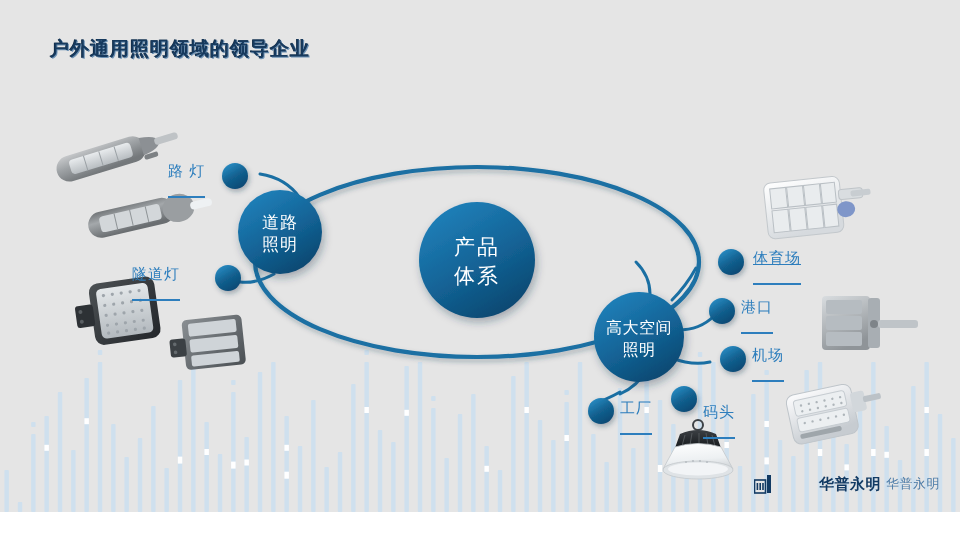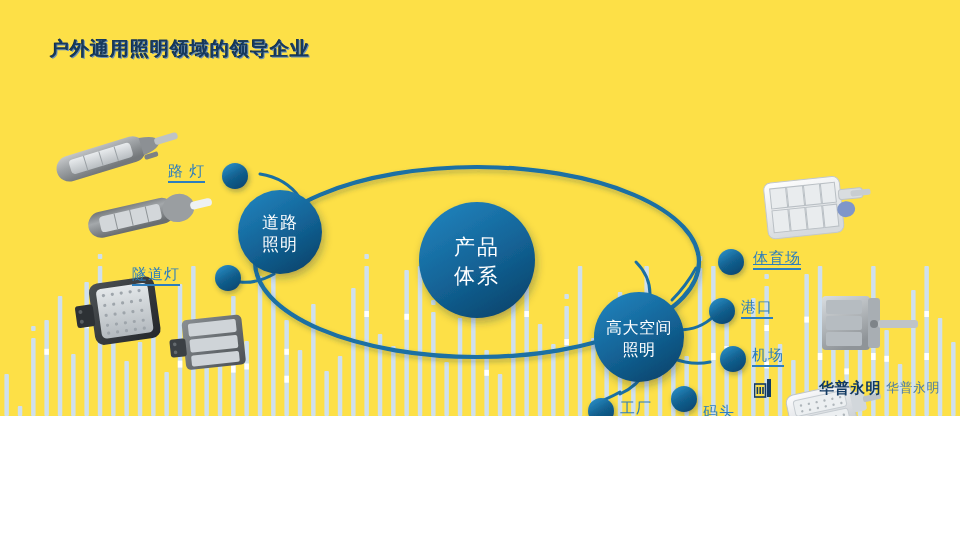--- a/index.html
+++ b/index.html
@@ -1,21 +1,21 @@
 <!DOCTYPE html>
 <html><head>
 <meta charset="utf-8">
 <style>
   html,body{margin:0;padding:0;}
   body{
     width:960px;height:540px;overflow:hidden;position:relative;
     background:#ffffff;
     font-family:"Liberation Sans","DejaVu Sans",sans-serif;
   }
-  #slide{position:absolute;inset:0;width:960px;height:416px;overflow:hidden;background:#fde047;}
+  #slide{position:absolute;inset:0;width:960px;height:512px;overflow:hidden;background:#e5e5e5;}
 
   
   #title{
     position:absolute;left:50px;top:36px;
     font-size:19px;font-weight:bold;letter-spacing:1px;
     color:#173a5e;
     text-shadow:1px 1px 0 #6f93b5, -0.4px -0.4px 0 #0c2238;
     white-space:nowrap;
   }
 
@@ -26,21 +26,21 @@
   #diagram{position:absolute;left:0;top:0;width:960px;height:540px;}
 
   
   .lbl{
     position:absolute;
     color:#2d7ebd;
     font-size:15px;
     letter-spacing:1px;
     white-space:nowrap;
     border-bottom:2.5px solid #2d7ebd;
-    padding-bottom:1px;
+    padding-bottom:16px;
     line-height:1.1;
   }
 
   
   .prod{position:absolute;}
 
   
   #logo{position:absolute;right:20px;bottom:18px;display:flex;align-items:center;gap:5px;}
   #logo .mark{width:18px;height:20px;flex:0 0 auto;}
   #logo .name{font-size:15px;font-weight:bold;color:#123a63;letter-spacing:0.5px;padding-left:42px;}

